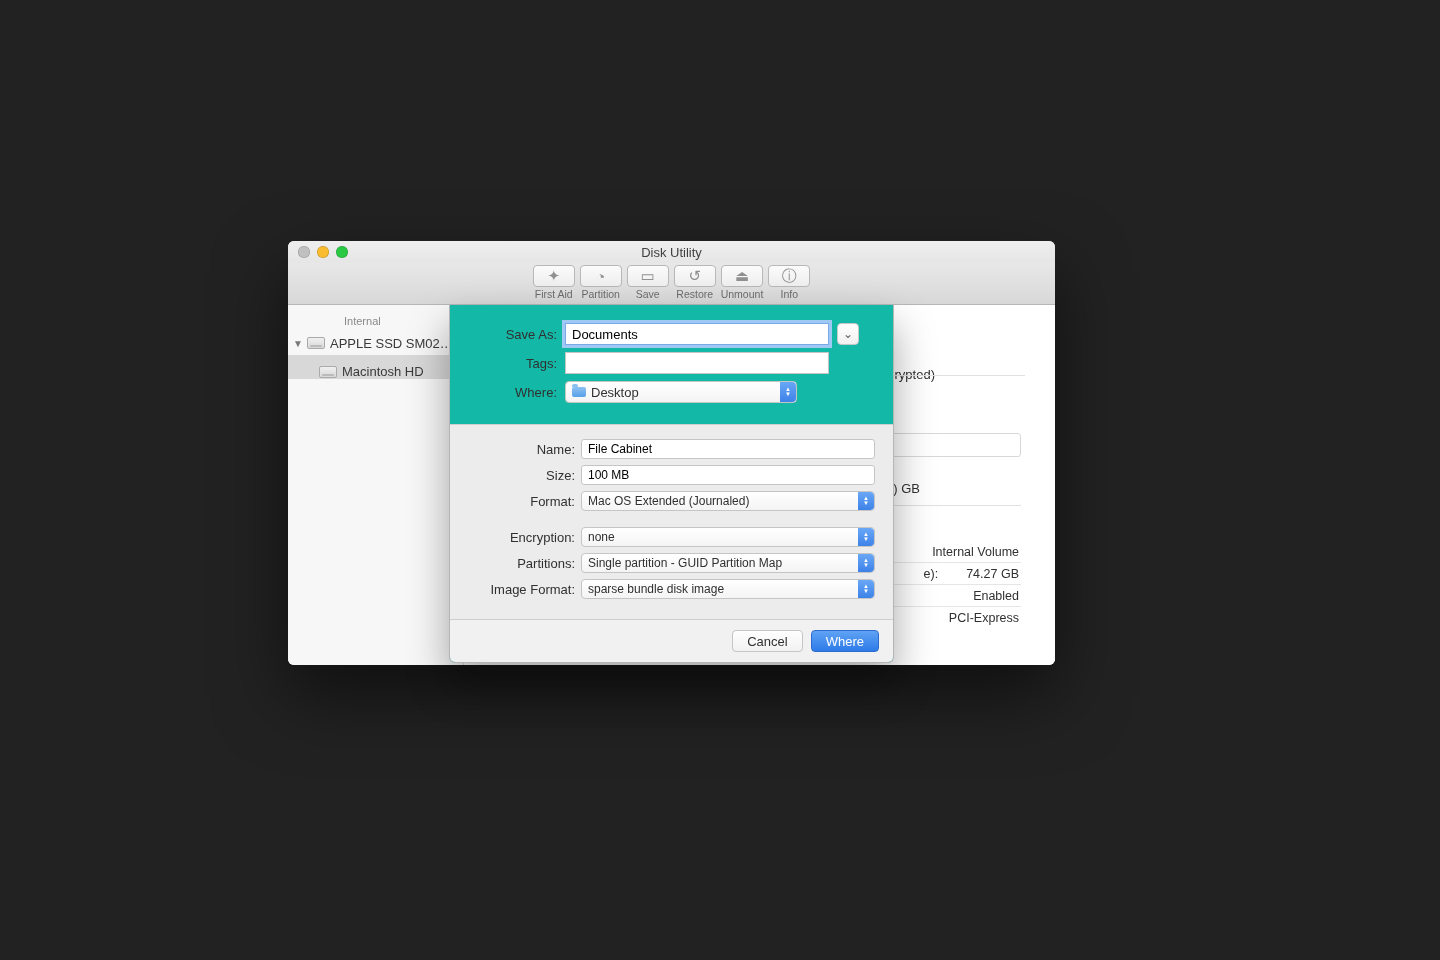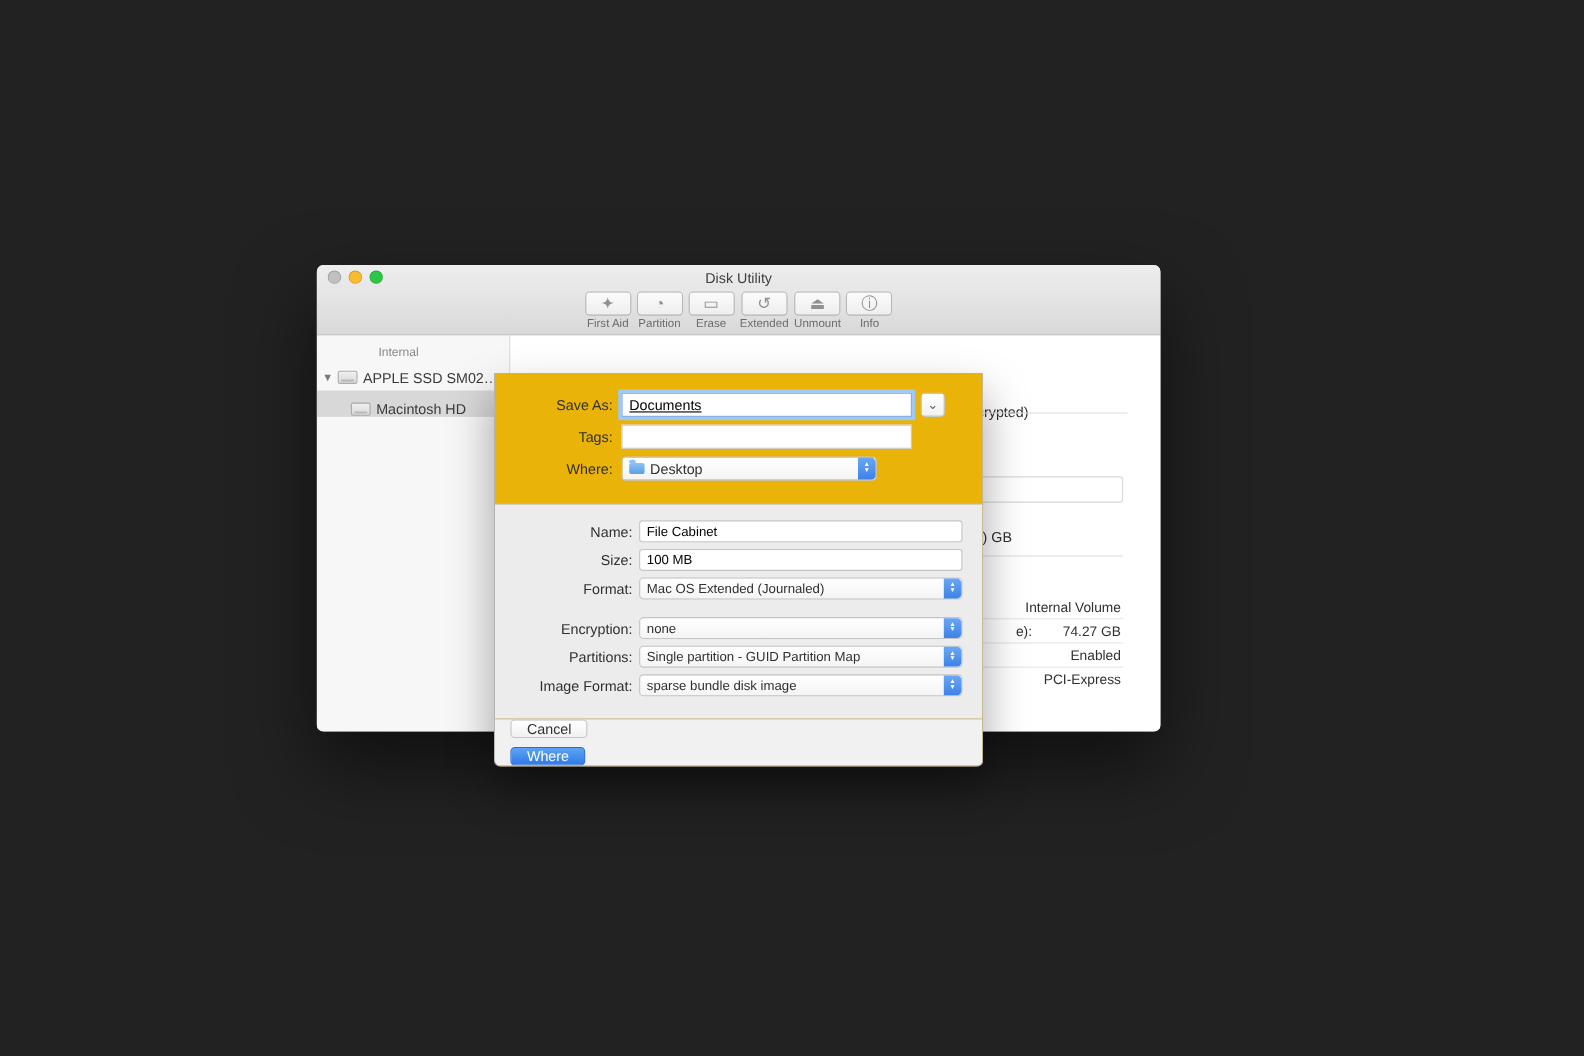--- a/index.html
+++ b/index.html
@@ -119,27 +119,26 @@
   }
   .info-table .row:last-child{border-bottom:none;}
   .info-table .key { color:#404040; visibility:hidden; } 
   .info-table .val { color:#303030; }
 
   
   .save-sheet {
     position: absolute;
     left: 449px; top: 305px;
     width: 445px;
-    background: #eab308;
+    background: #14b8a6;
     border: 1px solid #b5b5b5;
     border-top: none;
     border-radius: 0 0 6px 6px;
     box-shadow: 0 20px 40px rgba(0,0,0,0.35);
     overflow: hidden;
-    margin-top: 34px;
   }
 
   .sheet-top {
     padding: 18px 22px 14px 22px;
   }
   .field-row {
     display: grid;
     grid-template-columns: 85px 1fr 34px;
     align-items: center;
     column-gap: 8px;
@@ -152,21 +151,20 @@
     border: 1px solid #c5c5c5;
     border-radius: 0;
     background: #fff;
     padding: 0 6px;
     font-size: 13px;
     outline: none;
   }
   .txt.focused {
     box-shadow: 0 0 0 3px #a0c8f5;
     border-color: #7aa9e8;
-    text-decoration: underline;
   }
 
   .expand-btn {
     width: 22px; height: 22px; justify-self: start;
     border: 1px solid #c8c8c8; border-radius: 4px;
     background: linear-gradient(#ffffff,#f1f1f1);
     display:flex;align-items:center;justify-content:center;
     color:#606060;font-size:12px;
   }
 
@@ -212,22 +210,22 @@
   .opt-label { text-align:right; font-size:13px; color:#303030; }
   .opt-txt {
     height:20px;border:1px solid #c5c5c5;border-radius:3px;background:#fff;
     padding:0 6px;font-size:12px;
   }
   .gap { height:10px; }
 
   .sheet-divider2 { height:1px; background:#cfcfcf; }
   .sheet-actions {
     height:42px; background:#f1f1f1;
-    display:flex;justify-content:flex-end;align-items:flex-start;
-    gap:8px;padding:0 14px;flex-direction:column;
+    display:flex;justify-content:flex-end;align-items:center;
+    gap:8px;padding:0 14px;
   }
   .btn {
     height:22px; min-width:64px; padding:0 14px;
     border-radius:4px; font-size:13px;
     display:flex;align-items:center;justify-content:center;
   }
   .btn.default {
     background:linear-gradient(#ffffff,#f1f1f1);
     border:1px solid #c5c5c5; color:#303030;
   }
@@ -260,27 +258,27 @@
     <div class="tb-item">
       <div class="tb-btn">
           <span>◔</span>
         </div>
       <div class="tb-label">Partition</div>
     </div>
     <div class="tb-item">
       <div class="tb-btn">
           <span>▭</span>
         </div>
-      <div class="tb-label">Erase</div>
+      <div class="tb-label">Save</div>
     </div>
     <div class="tb-item">
       <div class="tb-btn">
           <span>↺</span>
         </div>
-      <div class="tb-label">Extended</div>
+      <div class="tb-label">Restore</div>
     </div>
     <div class="tb-item">
       <div class="tb-btn">
           <span>⏏</span>
         </div>
       <div class="tb-label">Unmount</div>
     </div>
     <div class="tb-item">
       <div class="tb-btn">
           <span>ⓘ</span>

